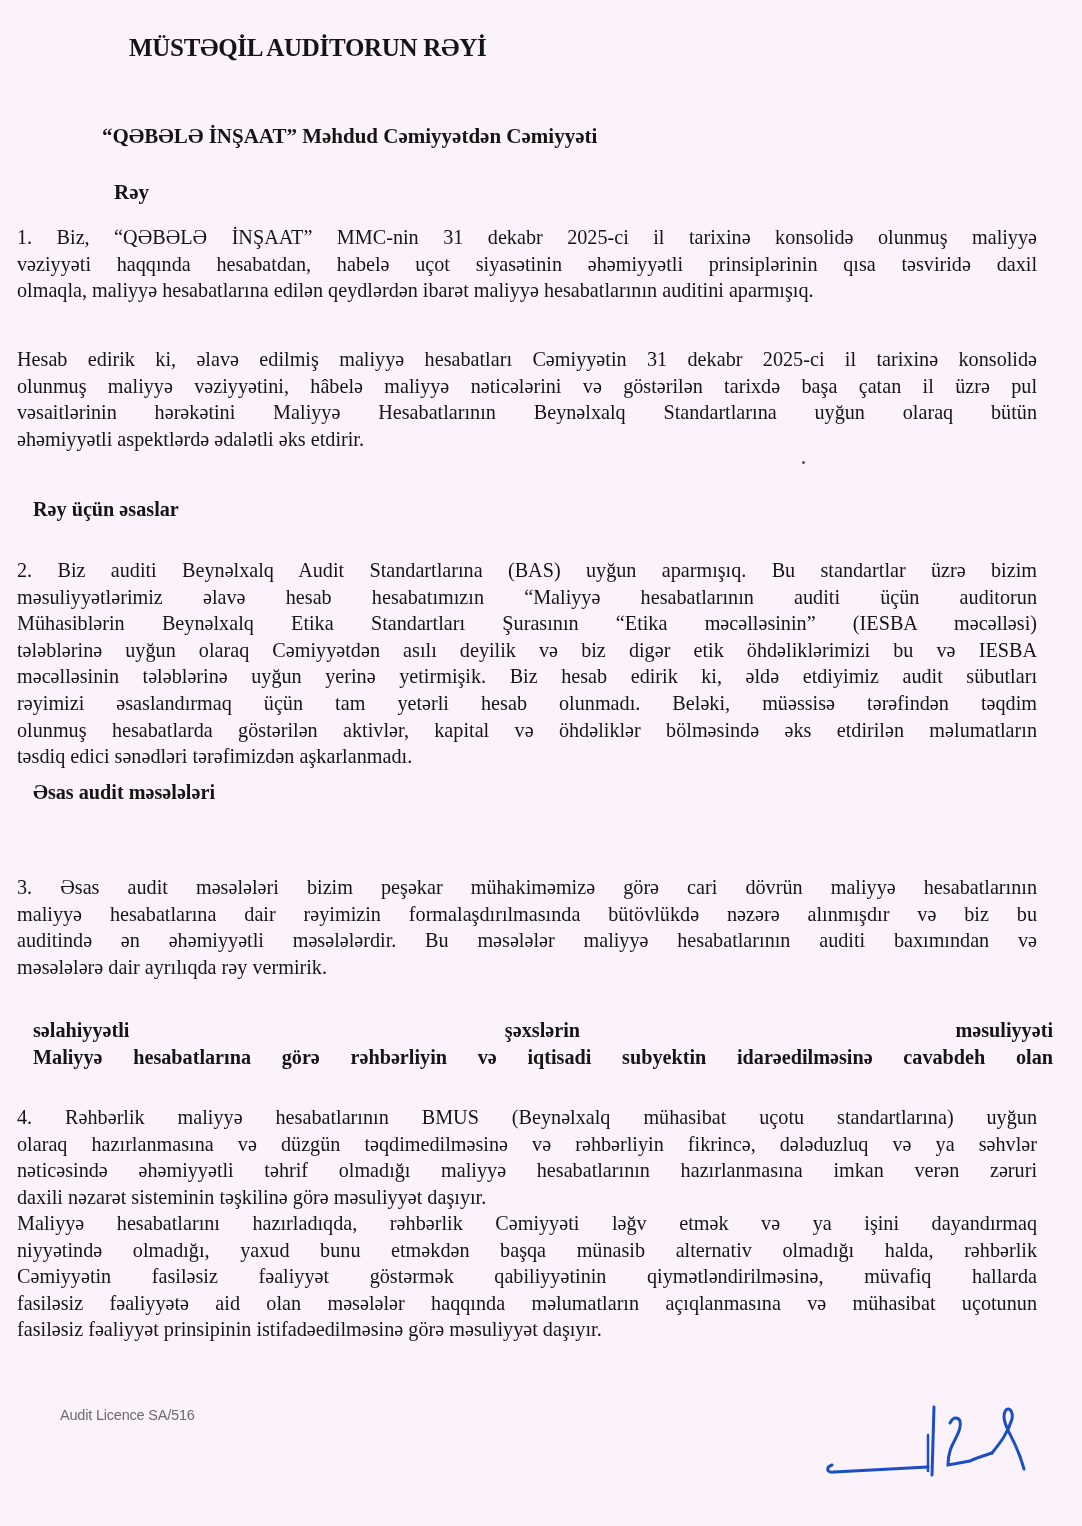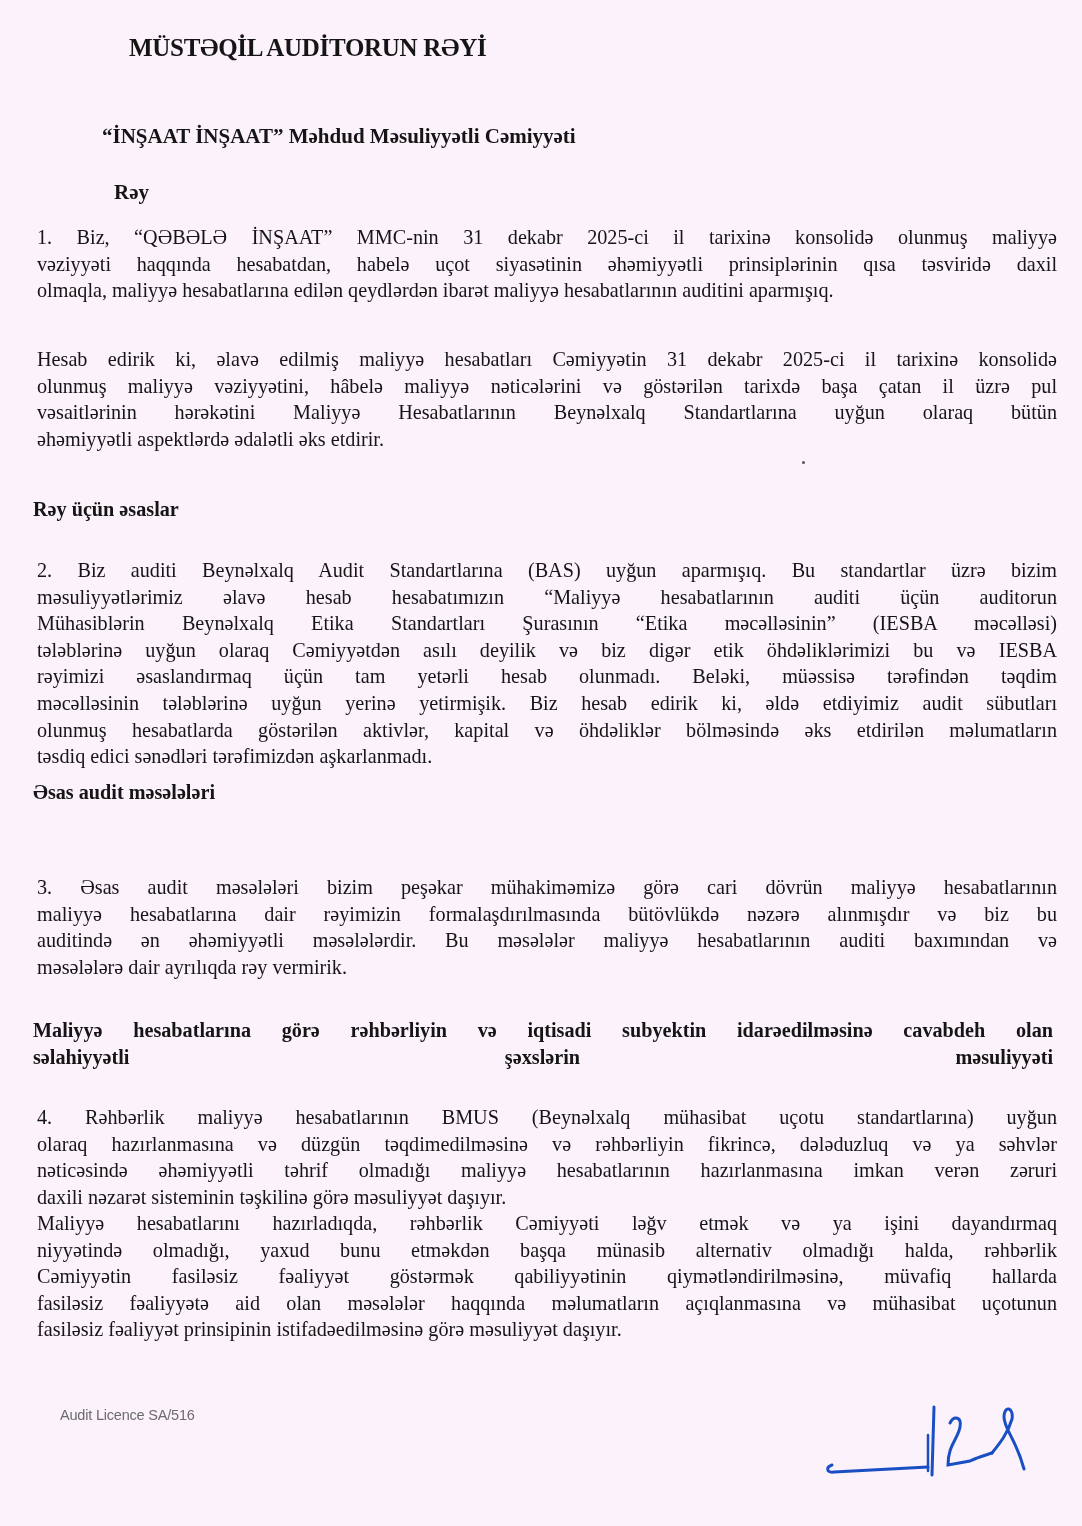--- a/index.html
+++ b/index.html
@@ -21,21 +21,21 @@
   }
   .company {
     position: absolute; left: 102px; top: 124px;
     font-size: 21px; font-weight: bold;
   }
   .rey-label {
     position: absolute; left: 102px; top: 180px;
     font-size: 21px; font-weight: bold; margin-left: 12px;
   }
   .block {
-    position: absolute; left: 37px; width: 1020px;
+    position: absolute; left: 17px; width: 1020px;
     font-size: 20.2px; line-height: 26.6px;
     text-align: justify;
   }
   .line { display: block; text-align: justify; text-align-last: justify; white-space: nowrap; }
   .line.last { text-align-last: left; }
   .heading {
     position: absolute; left: 33px;
     font-size: 20.2px; font-weight: bold; line-height: 26.6px;
   }
   .heading .line { white-space: nowrap; }
@@ -48,21 +48,21 @@
     position: absolute; left: 820px; top: 1395px; width: 220px; height: 90px;
   }
   .dot { position: absolute; width: 3px; height: 3px; border-radius: 50%; background: #555; }
 </style>
 </head>
 <body>
 
 <div class="page">
 
   <div class="title">MÜSTƏQİL AUDİTORUN RƏYİ</div>
-  <div class="company">“İNŞAAT İNŞAAT” Məhdud Məsuliyyətli Cəmiyyəti</div>
+  <div class="company">“QƏBƏLƏ İNŞAAT” Məhdud Cəmiyyətdən Cəmiyyəti</div>
   <div class="rey-label">Rəy</div>
 
   <div class="block" style="top:224px;">
     <span class="line">1. Biz, “QƏBƏLƏ İNŞAAT” MMC-nin 31 dekabr 2025-ci il tarixinə konsolidə olunmuş maliyyə</span>
     <span class="line">vəziyyəti haqqında hesabatdan, habelə uçot siyasətinin əhəmiyyətli prinsiplərinin qısa təsviridə daxil</span>
     <span class="line last">olmaqla, maliyyə hesabatlarına edilən qeydlərdən ibarət maliyyə hesabatlarının auditini aparmışıq.</span>
   </div>
 
   <div class="block" style="top:346px;">
     <span class="line">Hesab edirik ki, əlavə edilmiş maliyyə hesabatları Cəmiyyətin 31 dekabr 2025-ci il tarixinə konsolidə</span>
@@ -73,40 +73,40 @@
 
   <div class="heading" style="top:496px;">
     <span class="line">Rəy üçün əsaslar</span>
   </div>
 
   <div class="block" style="top:557px;">
     <span class="line">2.  Biz auditi Beynəlxalq Audit Standartlarına (BAS) uyğun aparmışıq. Bu standartlar üzrə bizim</span>
     <span class="line">məsuliyyətlərimiz əlavə hesab hesabatımızın “Maliyyə hesabatlarının auditi üçün auditorun</span>
     <span class="line">Mühasiblərin Beynəlxalq Etika Standartları Şurasının “Etika məcəlləsinin” (IESBA məcəlləsi)</span>
     <span class="line">tələblərinə uyğun olaraq Cəmiyyətdən asılı deyilik və biz digər etik öhdəliklərimizi bu və IESBA</span>
+    <span class="line">məcəlləsinin tələblərinə uyğun yerinə yetirmişik. Biz hesab edirik ki, əldə etdiyimiz audit sübutları</span>
     <span class="line">rəyimizi əsaslandırmaq üçün tam yetərli hesab olunmadı. Beləki, müəssisə tərəfindən təqdim</span>
-    <span class="line">məcəlləsinin tələblərinə uyğun yerinə yetirmişik. Biz hesab edirik ki, əldə etdiyimiz audit sübutları</span>
     <span class="line">olunmuş hesabatlarda göstərilən aktivlər, kapital və öhdəliklər bölməsində əks etdirilən məlumatların</span>
     <span class="line last">təsdiq edici sənədləri tərəfimizdən aşkarlanmadı.</span>
   </div>
 
   <div class="heading" style="top:779px;">
     <span class="line">Əsas audit məsələləri</span>
   </div>
 
   <div class="block" style="top:874px;">
     <span class="line">3. Əsas audit məsələləri bizim peşəkar mühakiməmizə görə cari dövrün maliyyə hesabatlarının</span>
     <span class="line">maliyyə hesabatlarına dair rəyimizin formalaşdırılmasında bütövlükdə nəzərə alınmışdır və biz bu</span>
     <span class="line">auditində ən əhəmiyyətli məsələlərdir. Bu məsələlər maliyyə hesabatlarının auditi baxımından və</span>
     <span class="line last">məsələlərə dair ayrılıqda rəy vermirik.</span>
   </div>
 
   <div class="heading" style="top:1017px; width:1020px;">
+    <span class="line">səlahiyyətli şəxslərin məsuliyyəti</span>
     <span class="line" style="text-align:justify; text-align-last:justify;">Maliyyə hesabatlarına görə rəhbərliyin və iqtisadi subyektin idarəedilməsinə cavabdeh olan</span>
-    <span class="line">səlahiyyətli şəxslərin məsuliyyəti</span>
   </div>
 
   <div class="block" style="top:1104px;">
     <span class="line">4. Rəhbərlik maliyyə hesabatlarının BMUS (Beynəlxalq mühasibat uçotu standartlarına) uyğun</span>
     <span class="line">olaraq hazırlanmasına və düzgün təqdimedilməsinə və rəhbərliyin fikrincə, dələduzluq və ya səhvlər</span>
     <span class="line">nəticəsində əhəmiyyətli təhrif olmadığı maliyyə hesabatlarının hazırlanmasına imkan verən zəruri</span>
     <span class="line last">daxili nəzarət sisteminin təşkilinə görə məsuliyyət daşıyır.</span>
   </div>
 
   <div class="block" style="top:1210px;">

